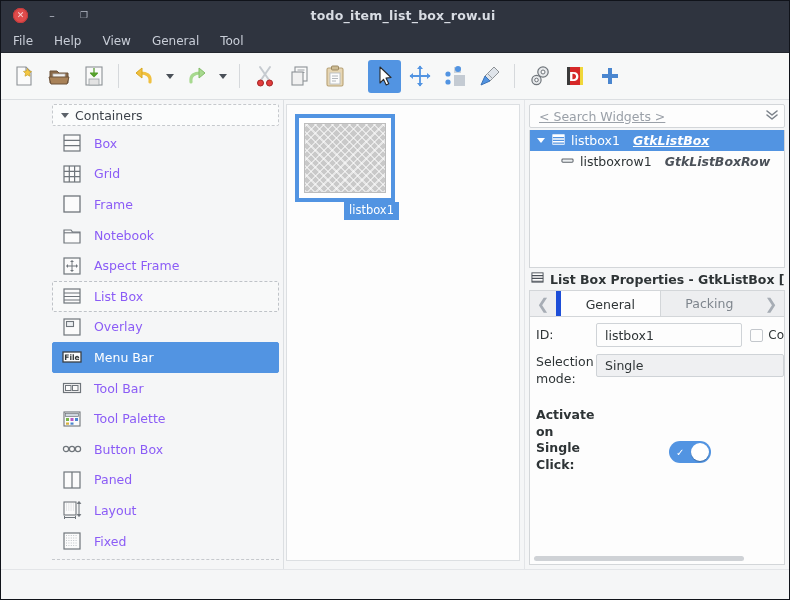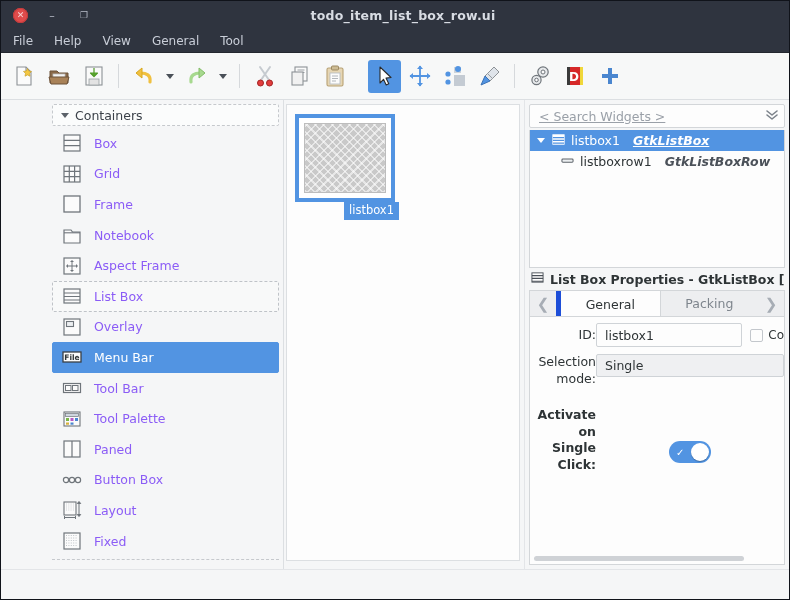--- a/index.html
+++ b/index.html
@@ -121,21 +121,21 @@
   .tabs{ display:flex; align-items:stretch; height:26px; background:#edeef0;
          border:1px solid #d3d6d9; border-bottom:none; }
   .tarr{ width:26px; display:flex; align-items:center; justify-content:center; color:#a7adb5;
          font-size:15px; }
   .tab{ flex:1 1 auto; display:flex; align-items:center; justify-content:center;
         font-size:12.5px; color:#7e858d; }
   .tab.active{ background:#fdfdfd; color:#2e3436; border-left:5px solid #1d4ed8;
                border-right:1px solid #d3d6d9; margin-bottom:-1px; }
   .propbox{ flex:1 1 auto; background:#fdfdfd; border:1px solid #d3d6d9; position:relative;
             overflow:hidden; min-height:0; }
-  .ptable{ padding:6px 0 0 0;text-align:right; }
+  .ptable{ padding:6px 0 0 0; }
   .prowp{ display:flex; align-items:flex-start; padding:0 0 0 6px; }
   .plabel{ width:60px; flex:0 0 60px; font-size:12.5px; color:#2e3436; line-height:16.5px; }
   .pfield{ flex:1 1 auto; }
   .entry{ height:24px; background:#fdfdfd; border:1px solid #cfd3d7; border-radius:2px;
           display:flex; align-items:center; padding-left:8px; font-size:12.5px; color:#2e3436; }
   .combo{ height:23px; background:#eff0f2; border:1px solid #cfd3d7; border-radius:2px;
           display:flex; align-items:center; padding-left:8px; font-size:12.5px; color:#2e3436; }
   .chkwrap{ display:flex; align-items:center; gap:5px; padding:0 0 0 8px; flex:0 0 auto; }
   .chk{ width:13px;height:13px;border:1px solid #c3c7cc; background:#fdfdfd; border-radius:2px;}
   .switch{ width:42px;height:22px;border-radius:11px;background:#5294e2; position:relative;
@@ -416,36 +416,36 @@
                 <rect x="5" y="14.5" width="3" height="2.2" fill="#d7b13a"></rect>
                 <rect x="9.5" y="14.5" width="3" height="2.2" fill="#4a86cf"></rect>
               </svg>
           </span>
           <span>Tool Palette</span>
         </div>
 
         <div class="prow">
           <span class="picon">
             <svg width="22" height="22" viewBox="0 0 22 22">
-                <rect x="3" y="3" width="16" height="16" fill="#fbfbfb" stroke="#6f757b" stroke-width="1.2"></rect>
-                <path d="M11 3v16" stroke="#6f757b" stroke-width="1.2"></path>
-              </svg>
-          </span>
-          <span>Paned</span>
-        </div>
-
-        <div class="prow">
-          <span class="picon">
-            <svg width="22" height="22" viewBox="0 0 22 22">
                 <circle cx="5" cy="11" r="2.6" fill="#fbfbfb" stroke="#6f757b" stroke-width="1.2"></circle>
                 <circle cx="11" cy="11" r="2.6" fill="#fbfbfb" stroke="#6f757b" stroke-width="1.2"></circle>
                 <circle cx="17" cy="11" r="2.6" fill="#fbfbfb" stroke="#6f757b" stroke-width="1.2"></circle>
               </svg>
           </span>
           <span>Button Box</span>
+        </div>
+
+        <div class="prow">
+          <span class="picon">
+            <svg width="22" height="22" viewBox="0 0 22 22">
+                <rect x="3" y="3" width="16" height="16" fill="#fbfbfb" stroke="#6f757b" stroke-width="1.2"></rect>
+                <path d="M11 3v16" stroke="#6f757b" stroke-width="1.2"></path>
+              </svg>
+          </span>
+          <span>Paned</span>
         </div>
 
         <div class="prow">
           <span class="picon">
             <svg width="22" height="22" viewBox="0 0 22 22">
                 <rect x="3" y="3" width="12" height="13" fill="#fbfbfb" stroke="#6f757b" stroke-width="1.1"></rect>
                 <path d="M5 5h8M5 7h8M5 9h8M5 11h8" stroke="#c3c8cd" stroke-width=".8" stroke-dasharray="1 1.3"></path>
                 <path d="M18 3v14M18 2.5l1.7 2h-3.4zM18 17.5l1.7-2h-3.4z" stroke="#6f757b" stroke-width="1" fill="#6f757b"></path>
                 <path d="M3 18.5h12M3.5 17v3M14.5 17v3" stroke="#6f757b" stroke-width="1"></path>
               </svg>

